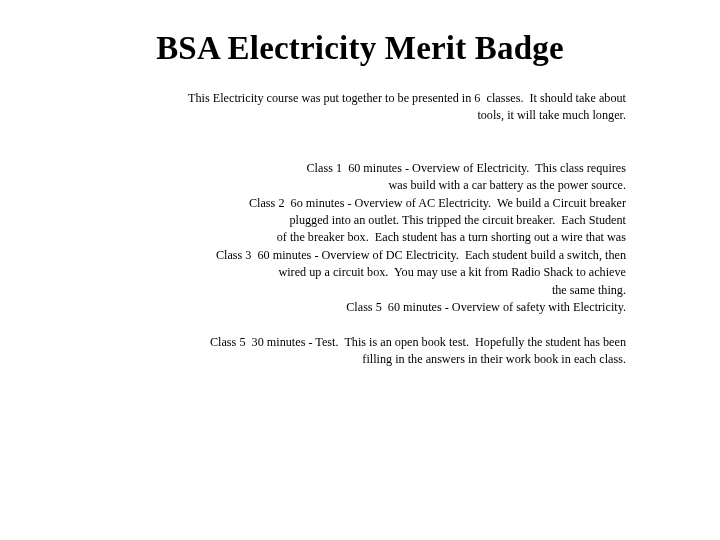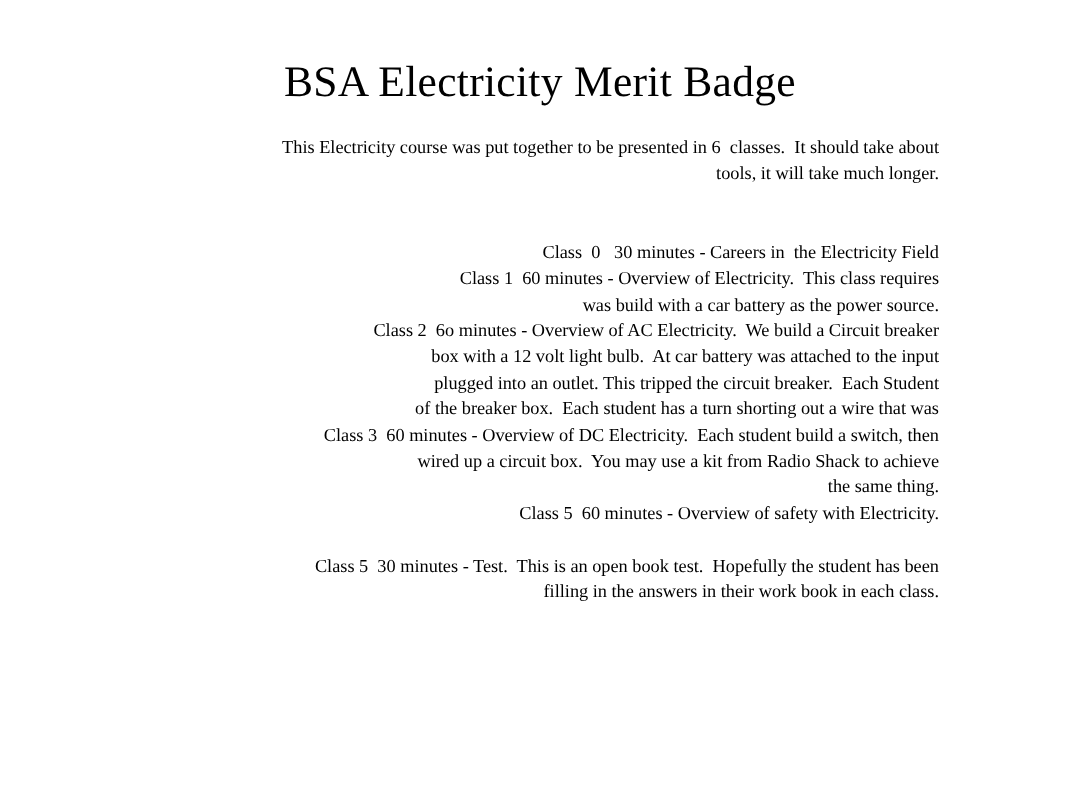--- a/index.html
+++ b/index.html
@@ -20,26 +20,26 @@
     position: absolute;
     left: 0;
     top: 0;
     width: 720px;
     height: 540px;
     background: #ffffff;
   }
   .slide-title {
     position: absolute;
     left: 0;
-    top: 18px;
+    top: 8px;
     width: 720px;
     text-align: center;
-    font-size: 29px;
+    font-size: 33px;
     line-height: 36px;
-    font-weight: normal;
+    font-weight: bold;
     letter-spacing: 0.2px;
     white-space: nowrap;
   }
   .body-block {
     position: absolute;
     left: 110px;
     top: 90px;
     width: 516px;
     font-size: 12.2px;
     line-height: 17.4px;
@@ -82,29 +82,25 @@
 
     <div class="intro">
         <div class="para">This Electricity course was put together to be presented in 6  classes.  It should take about</div>
         <div class="para">tools, it will take much longer.</div>
       </div>
 
     <div class="spacer-block"></div>
 
     <div class="class-list">
         <div class="class-entry">
-          <div class="line">Class  0   30 minutes - Careers in  the Electricity Field</div>
-        </div>
-        <div class="class-entry">
           <div class="line">Class 1  60 minutes - Overview of Electricity.  This class requires</div>
           <div class="line indent">was build with a car battery as the power source.</div>
         </div>
         <div class="class-entry">
           <div class="line">Class 2  6o minutes - Overview of AC Electricity.  We build a Circuit breaker</div>
-          <div class="line indent">box with a 12 volt light bulb.  At car battery was attached to the input</div>
           <div class="line indent">plugged into an outlet. This tripped the circuit breaker.  Each Student</div>
           <div class="line indent">of the breaker box.  Each student has a turn shorting out a wire that was</div>
         </div>
         <div class="class-entry">
           <div class="line">Class 3  60 minutes - Overview of DC Electricity.  Each student build a switch, then</div>
           <div class="line indent">wired up a circuit box.  You may use a kit from Radio Shack to achieve</div>
           <div class="line indent">the same thing.</div>
         </div>
         <div class="class-entry">
           <div class="line">Class 5  60 minutes - Overview of safety with Electricity.</div>

